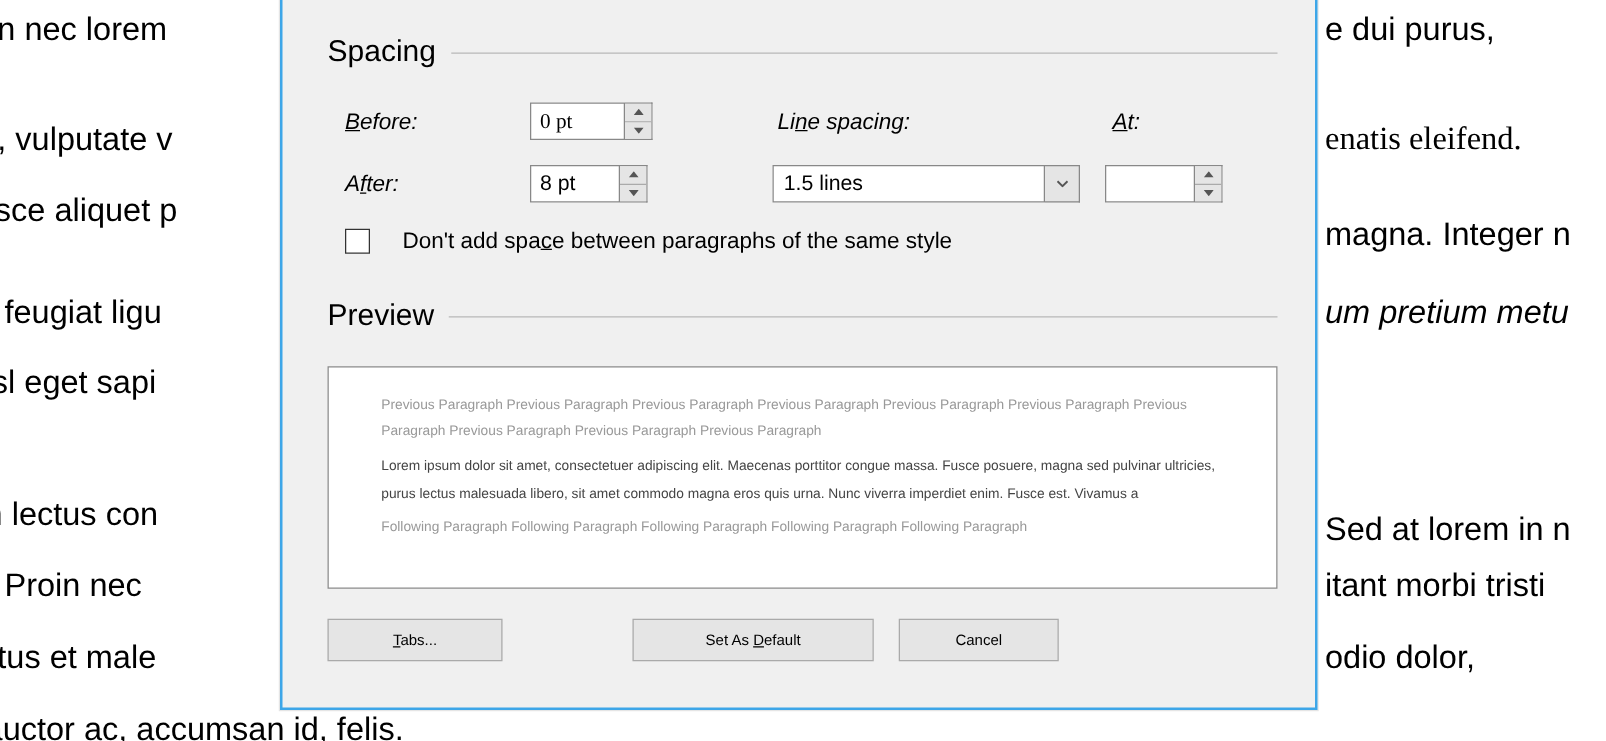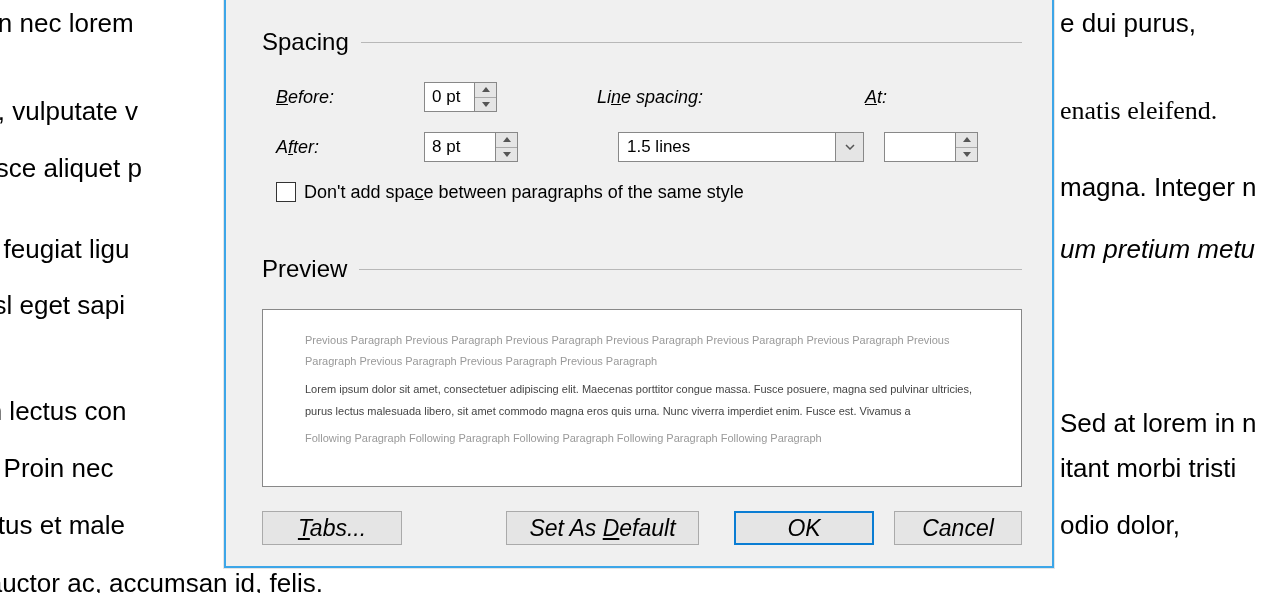--- a/index.html
+++ b/index.html
@@ -119,24 +119,24 @@
       background: #e5e5e5;
       border: 1px solid #888;
       border-left: none;
       display: flex;
       align-items: center;
       justify-content: center;
       cursor: pointer;
     }
     .checkbox-row {
       display: flex;
-      align-items: flex-start;
+      align-items: flex-end;
       padding-left: 14px;
-      gap: 8px;
-      margin-bottom: 36px;
+      gap: 26px;
+      margin-bottom: 20px;
     }
     .checkbox {
       width: 20px;
       height: 20px;
       border: 1px solid #333;
       background: #fff;
       cursor: pointer;
     }
     .checkbox-label {
       font-size: 18px;
@@ -159,25 +159,24 @@
     }
     .button-row {
       display: flex;
       gap: 20px;
       align-items: center;
     }
     .btn {
       height: 34px;
       background: #e5e5e5;
       border: 1px solid #aaa;
-      font-size: 23px;
+      font-size: 12px;
       font-family: inherit;
       cursor: pointer;
       padding: 0 18px;
-      font-style: italic;
     }
     .btn-tabs { width: 140px; }
     .btn-default { width: 193px; margin-left: 84px; }
     .btn-ok { width: 140px; border: 2px solid #0a7dd3; background: #e5e5e5; margin-left: auto; }
     .btn-cancel { width: 128px; }
     svg { display: block; }
   </style>
 </head>
 <body>
 
@@ -203,21 +202,21 @@
 <div class="dialog">
 
   <div class="group-header">
     <span class="label">Spacing</span>
     <div class="line"></div>
   </div>
 
   <div class="form-row">
     <div class="form-label"><span class="accesskey">B</span><span>efore:</span></div>
     <div class="spinner">
-      <input type="text" style="width: 51px;" value="0 pt">
+      <input type="text" style="width: 76px; font-family: Liberation Serif, serif;" value="0 pt">
       <div class="spinner-btns">
         <button class="spinner-btn">
             <svg width="8" height="5">
               <polygon points="4,0 8,5 0,5" fill="#555"></polygon>
             </svg>
           </button>
         <button class="spinner-btn">
             <svg width="8" height="5">
               <polygon points="0,0 8,0 4,5" fill="#555"></polygon>
             </svg>
@@ -287,17 +286,16 @@
 
   <div class="preview-box">
     <div>Previous Paragraph Previous Paragraph Previous Paragraph Previous Paragraph Previous Paragraph Previous Paragraph Previous Paragraph Previous Paragraph Previous Paragraph Previous Paragraph</div>
     <div class="preview-main">Lorem ipsum dolor sit amet, consectetuer adipiscing elit. Maecenas porttitor congue massa. Fusce posuere, magna sed pulvinar ultricies, purus lectus malesuada libero, sit amet commodo magna eros quis urna. Nunc viverra imperdiet enim. Fusce est. Vivamus a</div>
     <div>Following Paragraph Following Paragraph Following Paragraph Following Paragraph Following Paragraph</div>
   </div>
 
   <div class="button-row">
     <button class="btn btn-tabs"><span class="accesskey">T</span>abs...</button>
     <button class="btn btn-default">Set As <span class="accesskey">D</span>efault</button>
-    <button class="btn btn-ok">OK</button>
     <button class="btn btn-cancel">Cancel</button>
   </div>
 
 </div>
 
 </body></html>

